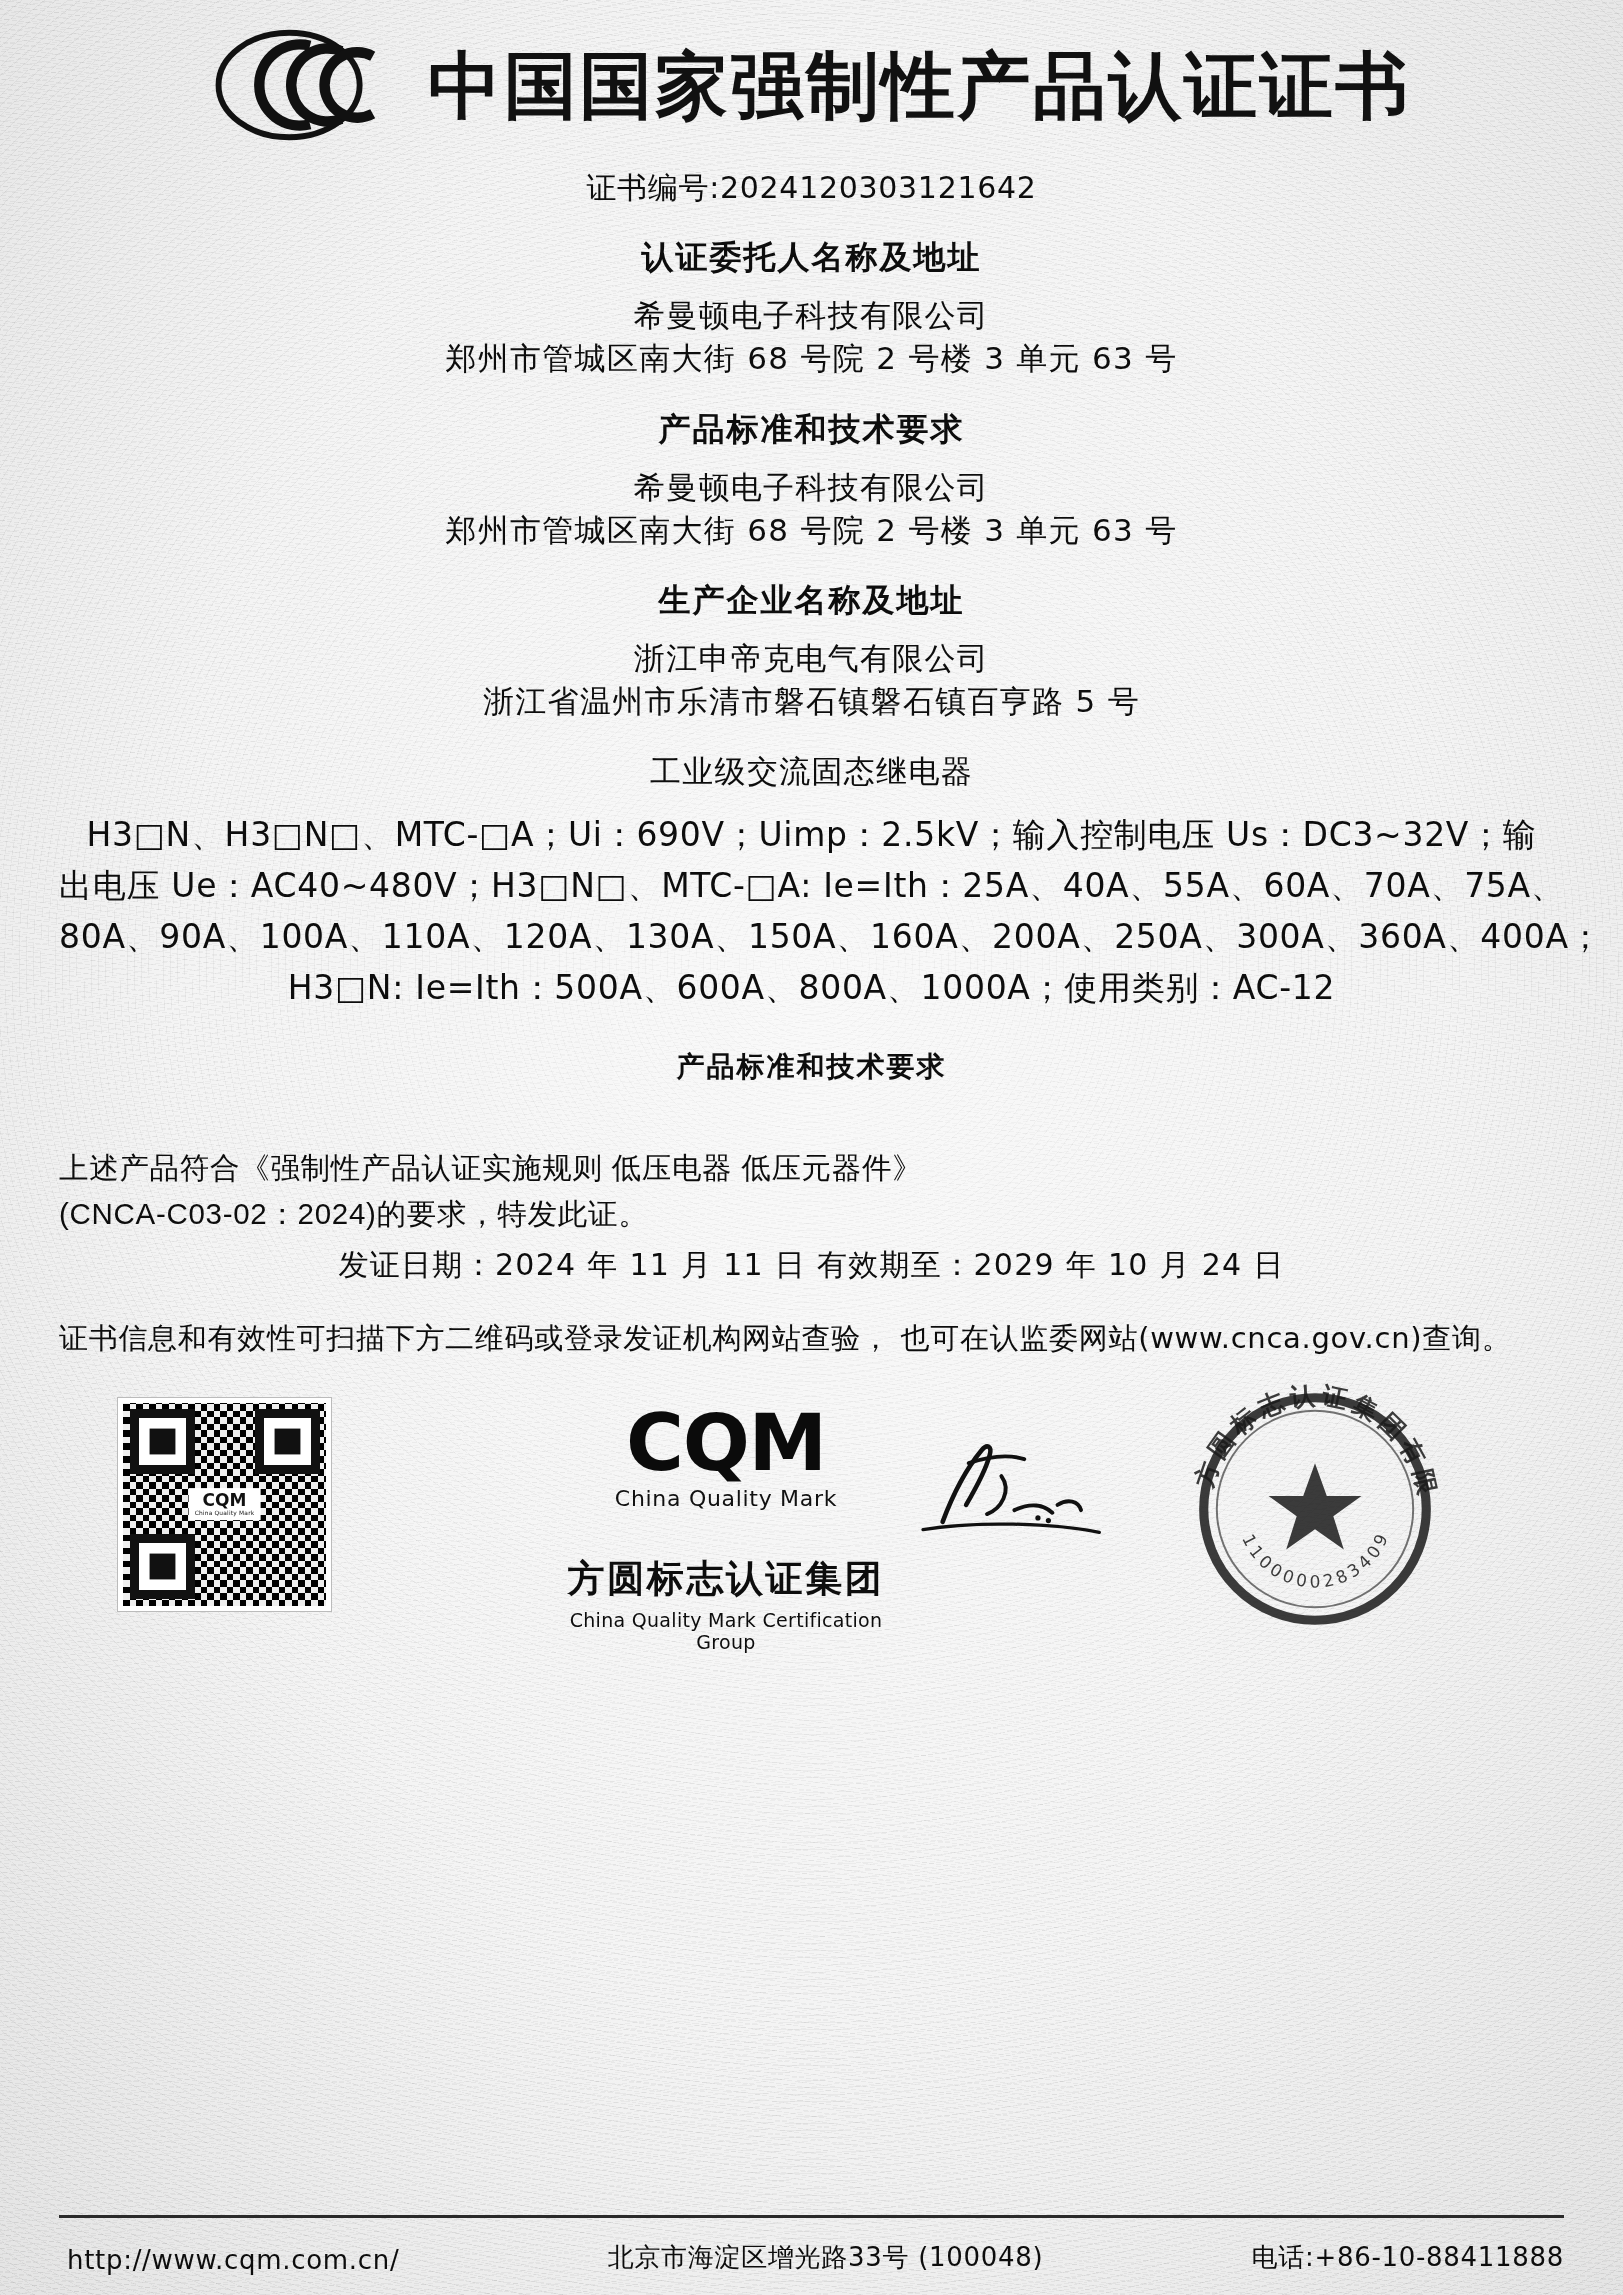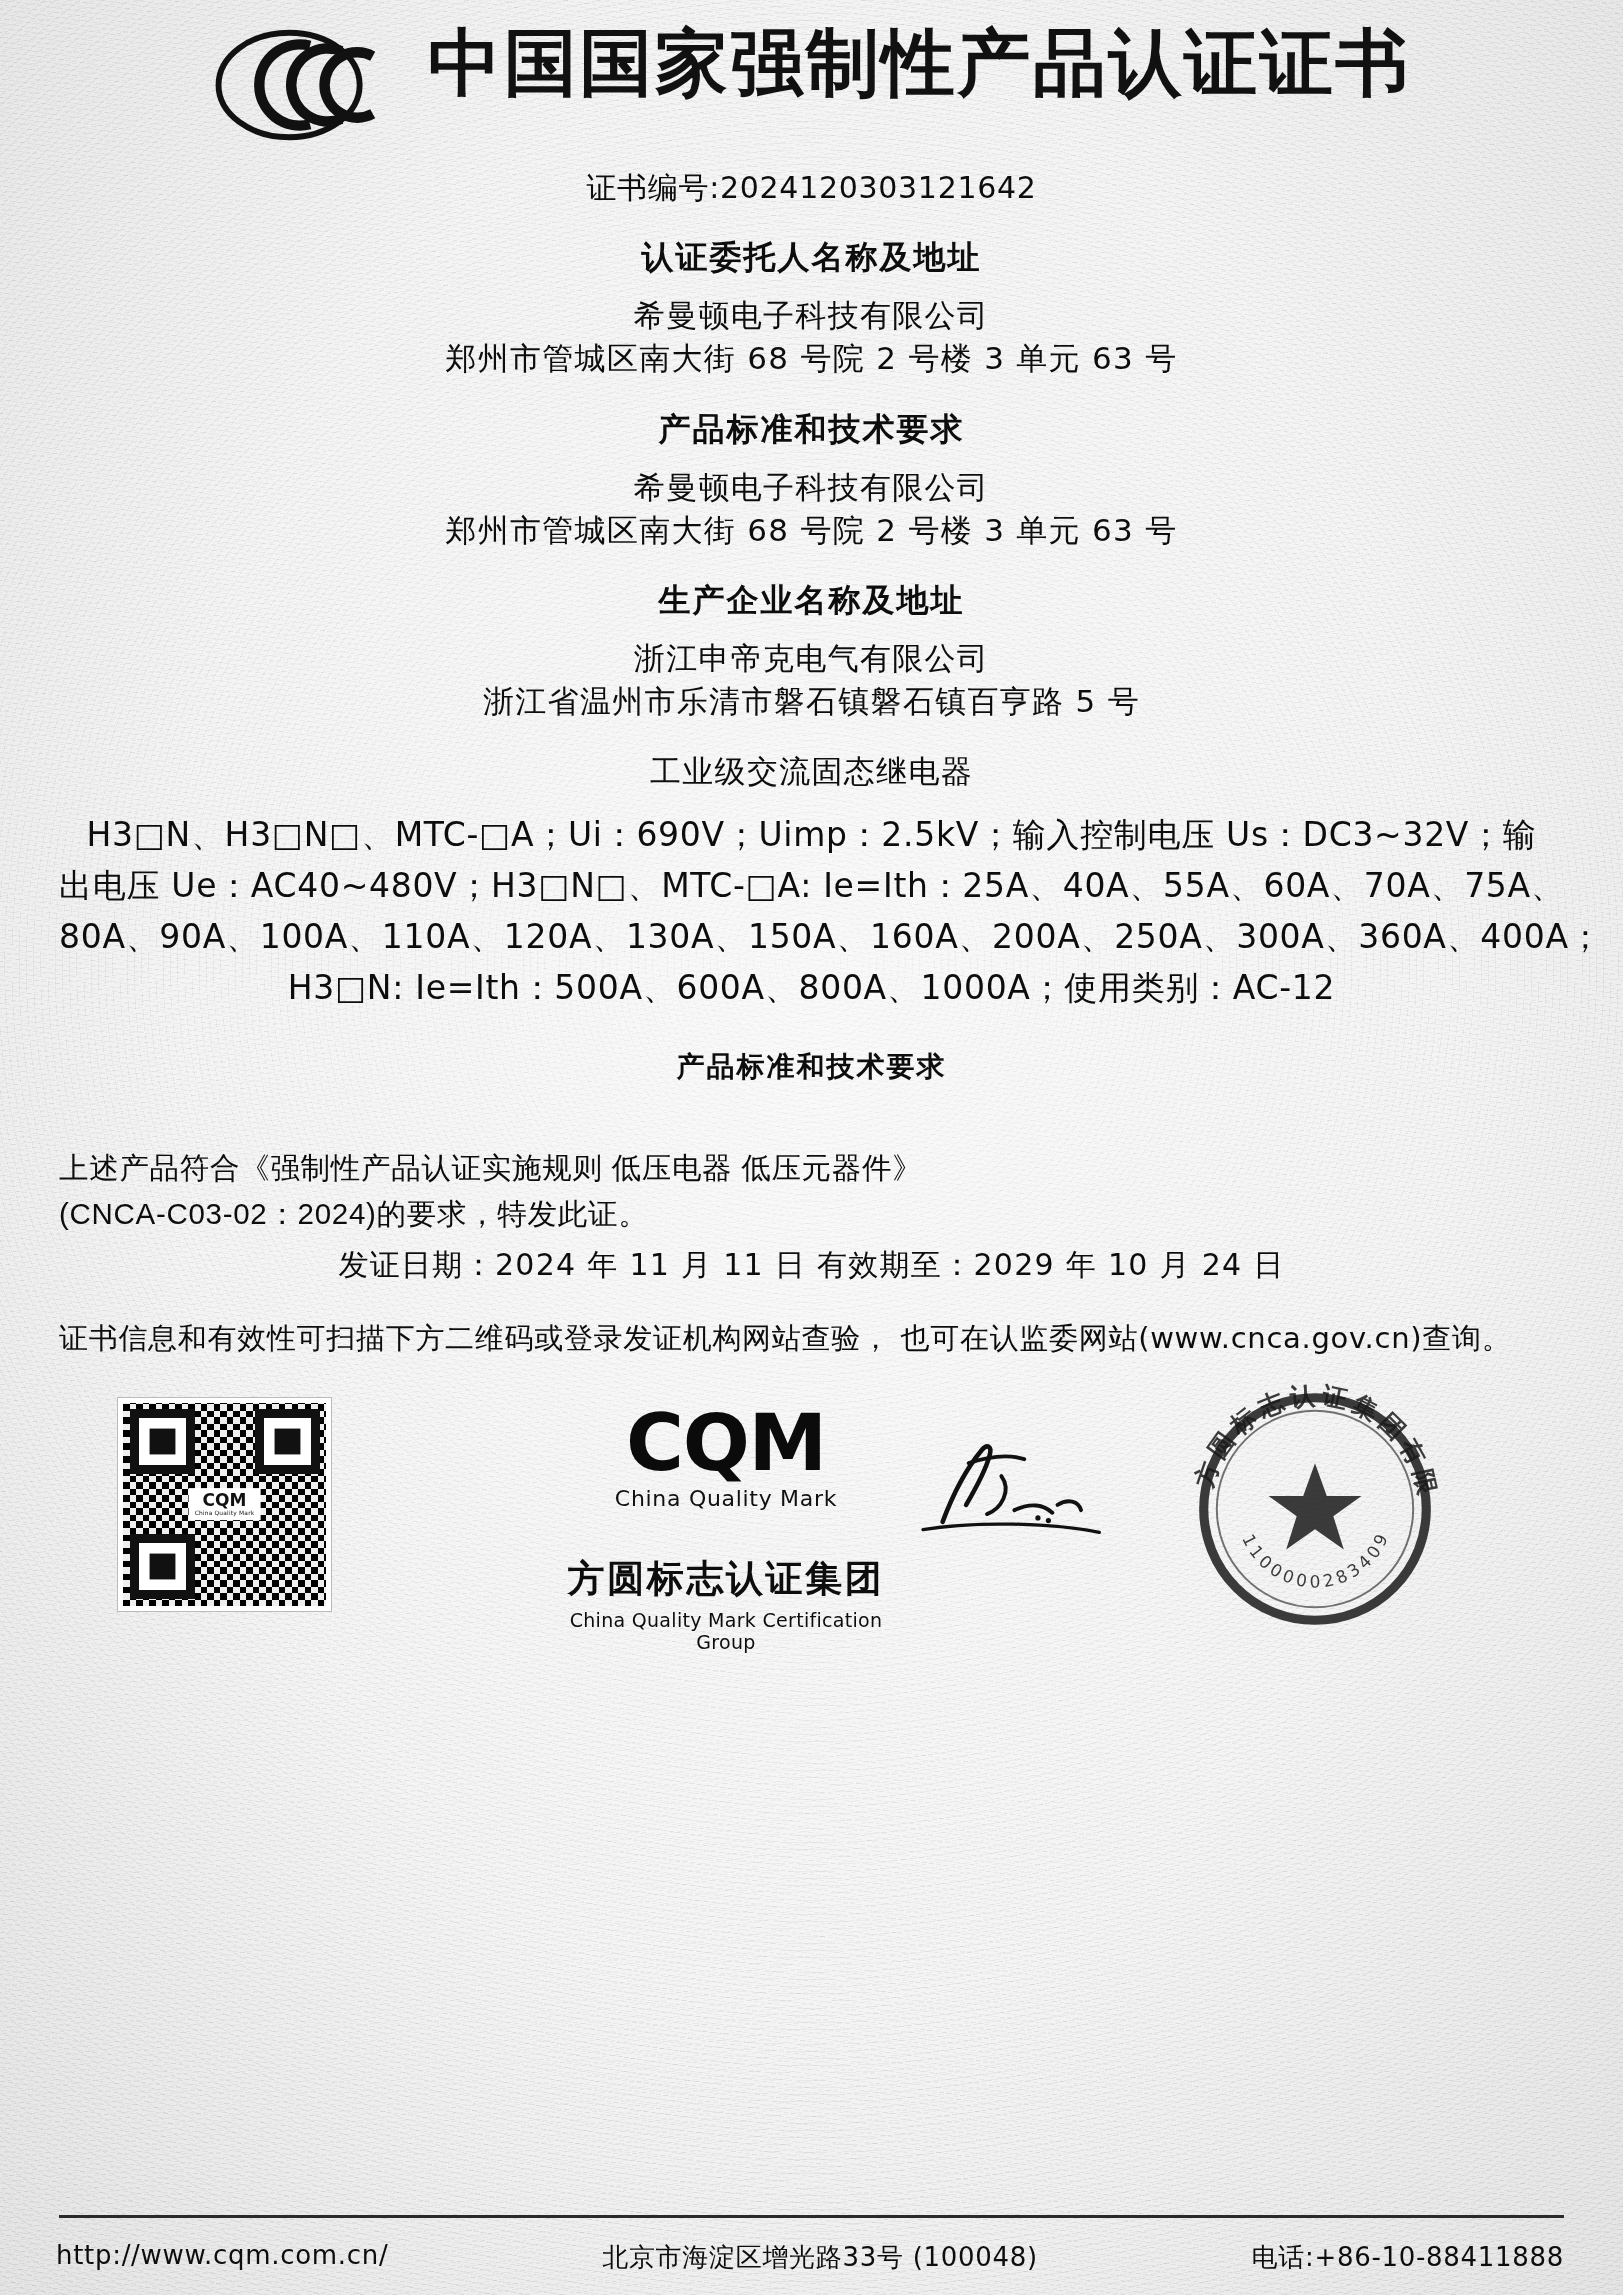--- a/index.html
+++ b/index.html
@@ -35,21 +35,21 @@
     background: radial-gradient(ellipse at 50% 45%, rgba(255,255,255,0.55) 0%, rgba(255,255,255,0.15) 55%, rgba(0,0,0,0.06) 100%);
   }
   .inner {
     position: relative;
     z-index: 2;
   }
 
   
   .header {
     display: flex;
-    align-items: flex-start;
+    align-items: center;
     justify-content: center;
     padding-top: 26px;
     gap: 20px;
   }
   .ccc-logo {
     width: 196px;
     height: 118px;
     flex: 0 0 auto;
   }
   .cert-title {
@@ -257,26 +257,26 @@
     position: absolute;
     left: 59px;
     right: 59px;
     bottom: 77px;
     height: 2.6px;
     background: #2a2a2a;
     z-index: 3;
   }
   .footer {
     position: absolute;
-    left: 56px;
+    left: 67px;
     right: 59px;
     bottom: 19.6px;
     display: flex;
     justify-content: space-between;
-    align-items: flex-start;
+    align-items: flex-end;
     font-family: "DejaVu Sans", sans-serif;
     font-size: 26px;
     letter-spacing: 0.7px;
     z-index: 3;
   }
 </style>
 </head>
 <body>
 
 <div class="page">

